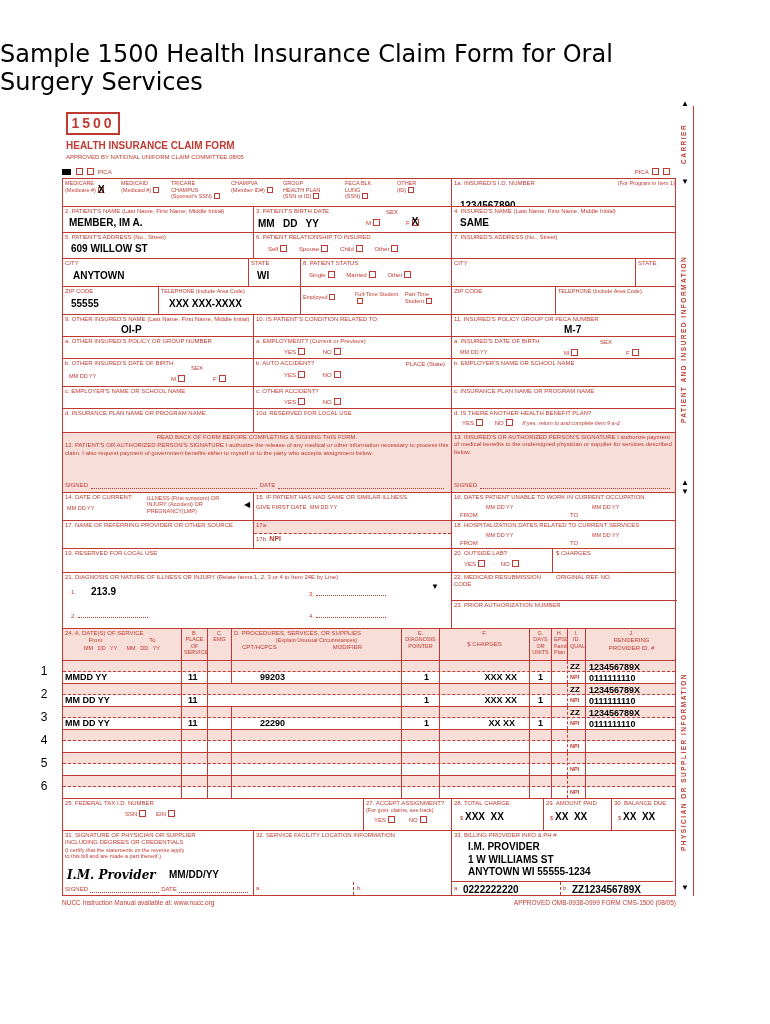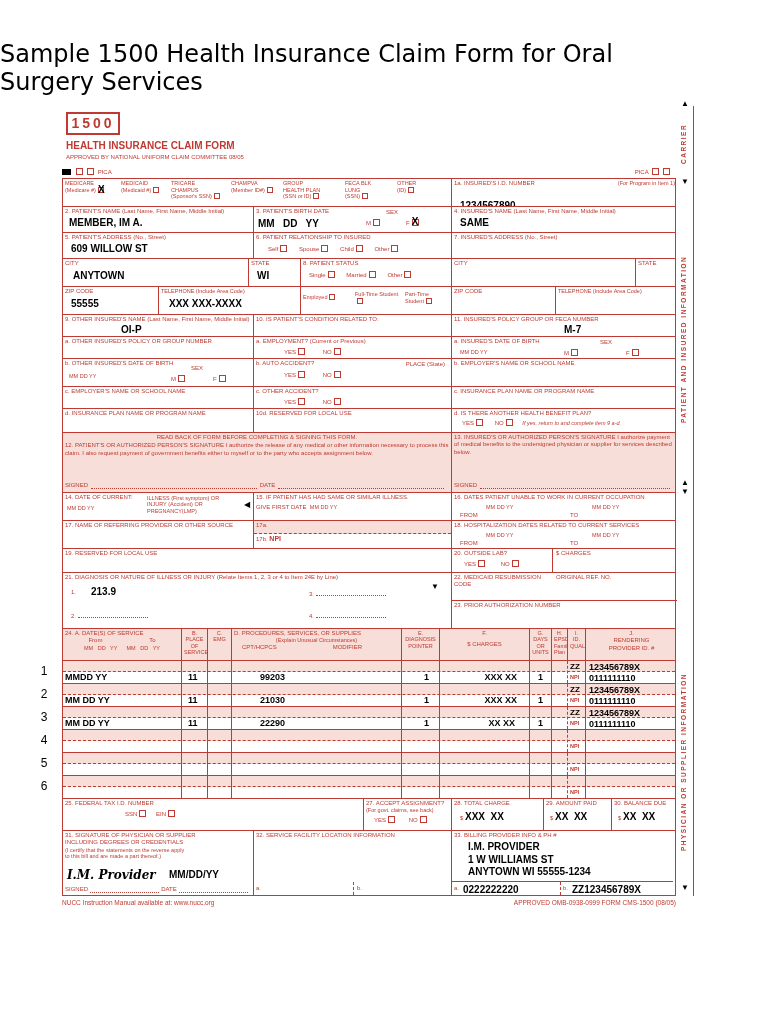--- a/index.html
+++ b/index.html
@@ -472,23 +472,20 @@
 
     <div class="row" style="height:23px">
       <div class="pstrip"></div>
       <div class="c f" style="left:0;width:118px">
           <b class="sv" style="left:2px">MM DD YY</b>
         </div>
       <div class="c" style="left:118px;width:26px">
           <b class="sv" style="left:6px">11</b>
         </div>
       <div class="c" style="left:144px;width:24px"></div>
-      <div class="c" style="left:168px;width:170px">
-          <b class="sv" style="left:28px">21030</b>
-        </div>
       <div class="c" style="left:338px;width:38px">
           <b class="sv" style="left:22px">1</b>
         </div>
       <div class="c" style="left:376px;width:90px">
           <b class="sv" style="right:12px">XXX XX</b>
         </div>
       <div class="c" style="left:466px;width:22px">
           <b class="sv" style="left:8px">1</b>
         </div>
       <div class="c" style="left:488px;width:16px"></div>

